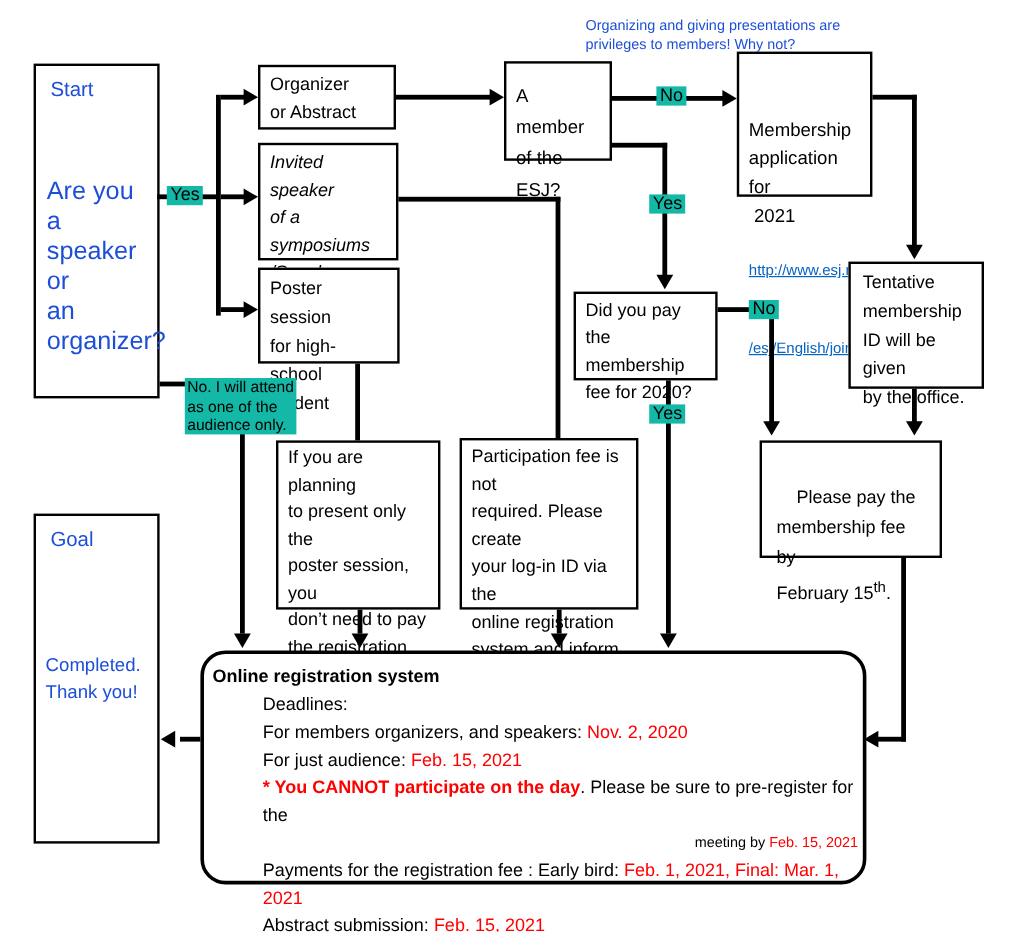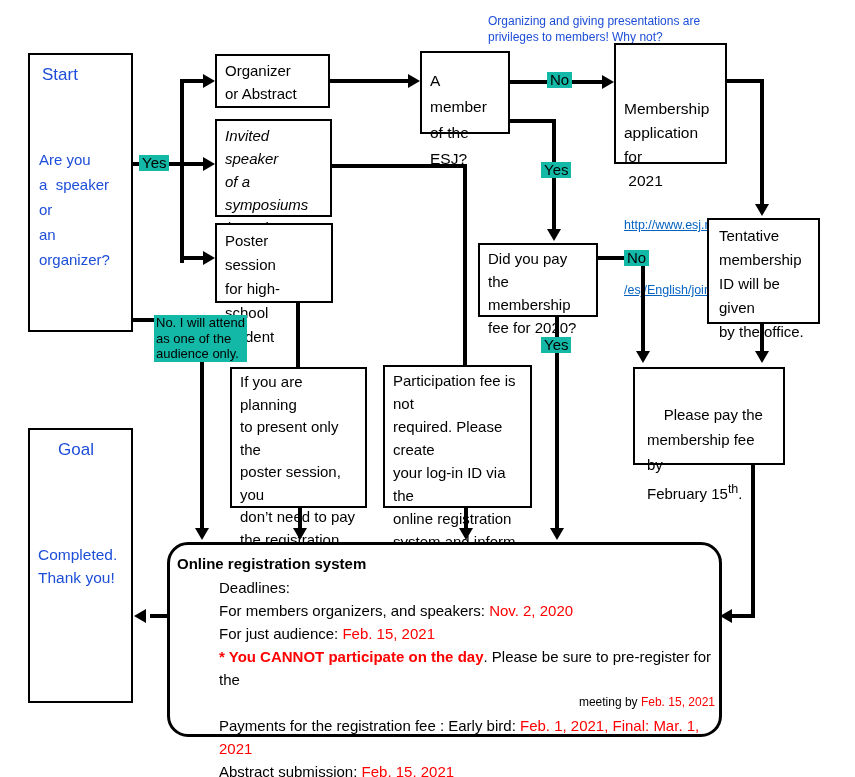--- a/index.html
+++ b/index.html
@@ -28,21 +28,21 @@
 </head>
 <body>
 
 <div class="canvas">
 
   <div class="txt" style="left:488px;top:14px;font-size:12px;line-height:15.5px;">Organizing and giving presentations are
 privileges to members! Why not?</div>
 
   <div class="box" style="left:28px;top:53px;width:105px;height:279px;">
     <div class="txt" style="left:12px;top:8px;font-size:17px;">Start</div>
-    <div class="txt" style="left:9px;top:92px;width:88px;font-size:15px;line-height:25px;">Are you
+    <div class="txt" style="left:9px;top:92px;width:88px;font-size:21px;line-height:25px;">Are you
 a  speaker  or
 an organizer?</div>
   </div>
 
   <div class="box" style="left:215px;top:54px;width:115px;height:54px;padding:3px 8px;">Organizer
 or Abstract</div>
 
   <div class="box" style="left:215px;top:119px;width:117px;height:98px;padding:3px 8px;font-style:italic;">Invited speaker
 of a symposiums
 /Speaker invited
@@ -86,21 +86,21 @@
 fee.</div>
 
   <div class="box" style="left:383px;top:365px;width:149px;height:143px;padding:2px 8px;">Participation fee is not
 required. Please create
 your log-in ID via the
 online registration
 system and inform it to
 the organizer.</div>
 
   <div class="box" style="left:28px;top:428px;width:105px;height:275px;">
-    <div class="txt" style="left:28px;top:8px;font-size:17px;">Goal</div>
+    <div class="txt" style="left:12px;top:8px;font-size:17px;">Goal</div>
     <div class="txt" style="left:8px;top:113px;font-size:15.5px;line-height:23px;">Completed.
 Thank you!</div>
   </div>
 
   <div class="box" style="left:167px;top:542px;width:555px;height:195px;border-width:3px;padding:7px 4px 0 7px;white-space:normal;border-radius:21px;">
     <div class="otitle">Online registration system</div>
     <div class="orow">Deadlines:</div>
     <div class="orow"><span>For members organizers, and speakers: </span><span class="red">Nov. 2, 2020</span></div>
     <div class="orow"><span>For just audience: </span><span class="red">Feb. 15, 2021</span></div>
     <div class="orow"><span class="redbold">* You CANNOT participate on the day</span><span>. Please be sure to pre-register for the</span></div>

